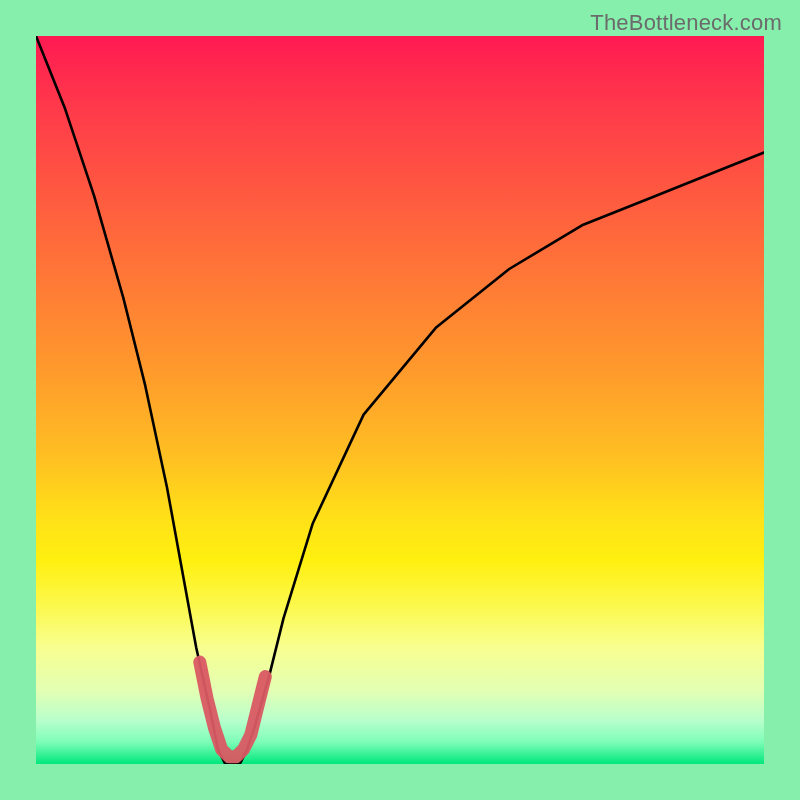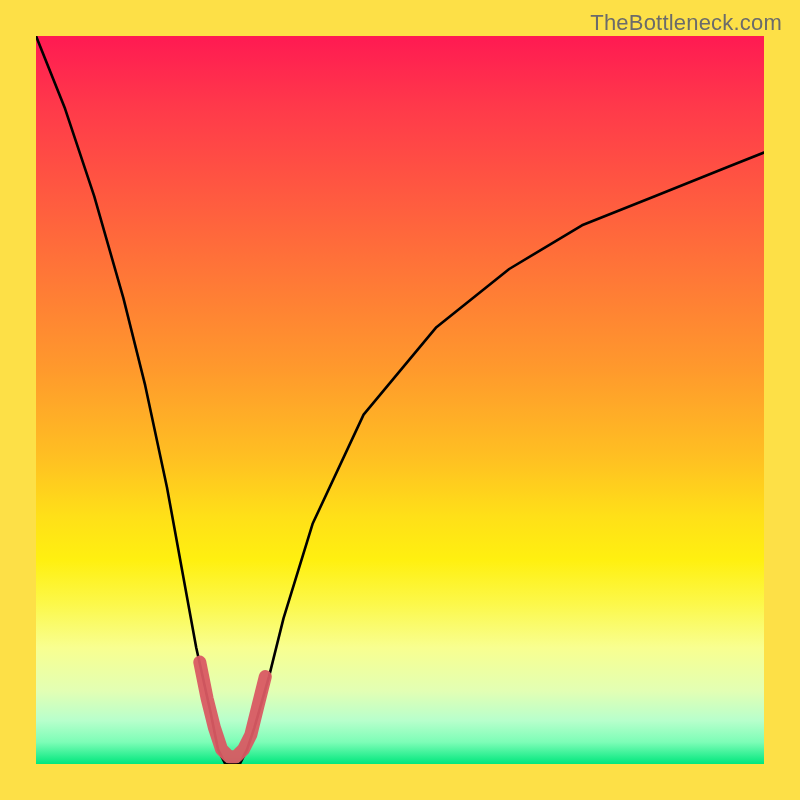--- a/index.html
+++ b/index.html
@@ -10,21 +10,21 @@
     background: #000;
     overflow: hidden;
     font-family: Arial, Helvetica, sans-serif;
   }
   .frame {
     position: absolute;
     left: 0;
     top: 0;
     width: 800px;
     height: 800px;
-    background: #fde047;
+    background: #86efac;
   }
   .plot-area {
     position: absolute;
     left: 36px;
     top: 36px;
     width: 728px;
     height: 728px;
     overflow: hidden;
   }
   .gradient-bg {

